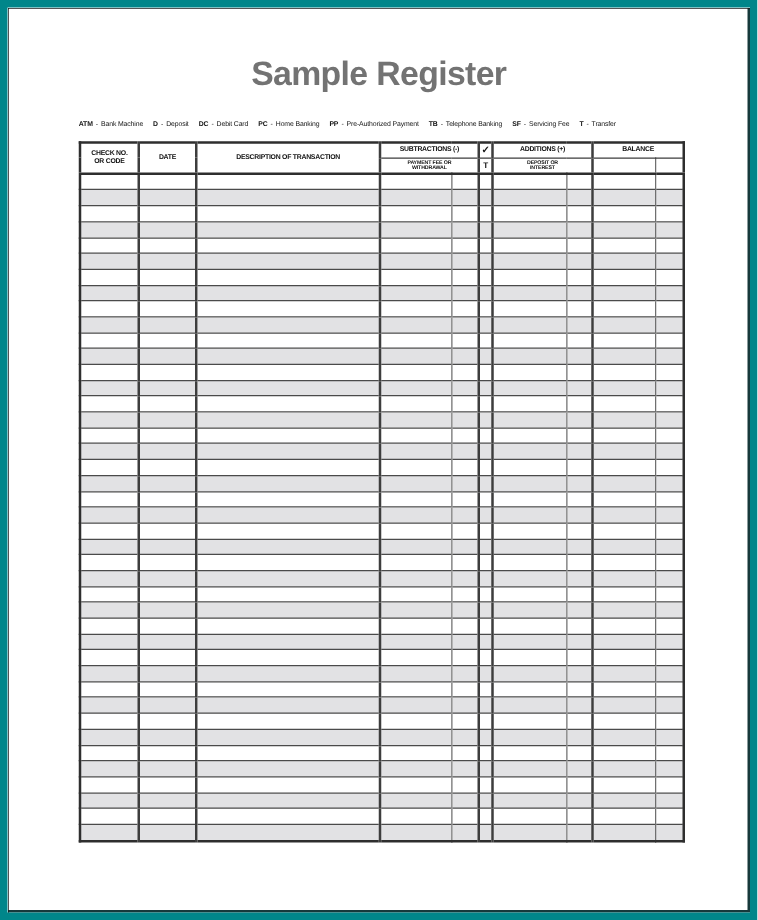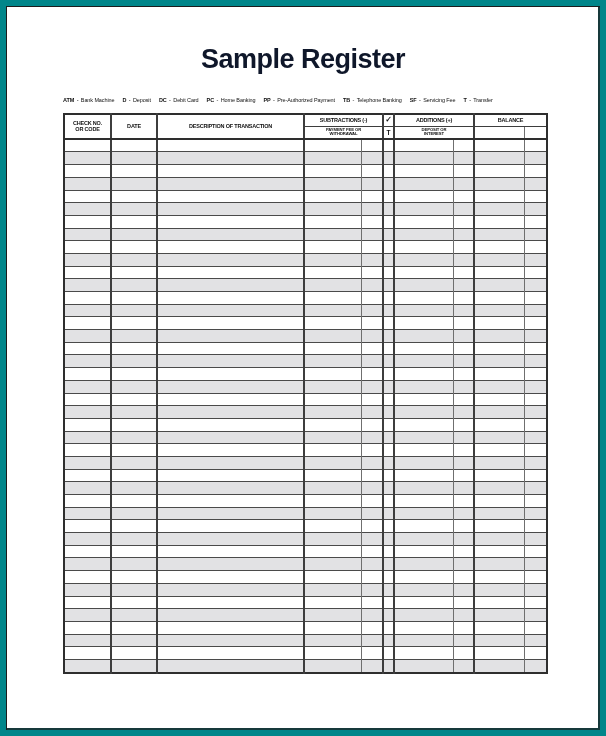--- a/index.html
+++ b/index.html
@@ -25,21 +25,21 @@
     box-shadow: inset 1px 1px 0 #1c1c1c, inset -2px -2px 0 #16393b;
     overflow:hidden;
   }
   .title{
     margin:38px 0 0 0;
     text-align:center;
     font-size:27px;
     line-height:31px;
     font-weight:bold;
     letter-spacing:-0.5px;
-    color:#0f172a;
+    color:#737373;
   }
   .legend{
     margin:21px 0 0 57px;
     width:490px;
     display:flex;
     gap:8px;
     align-items:baseline;
     font-size:5.5px;
     line-height:8px;
     letter-spacing:-0.1px;

